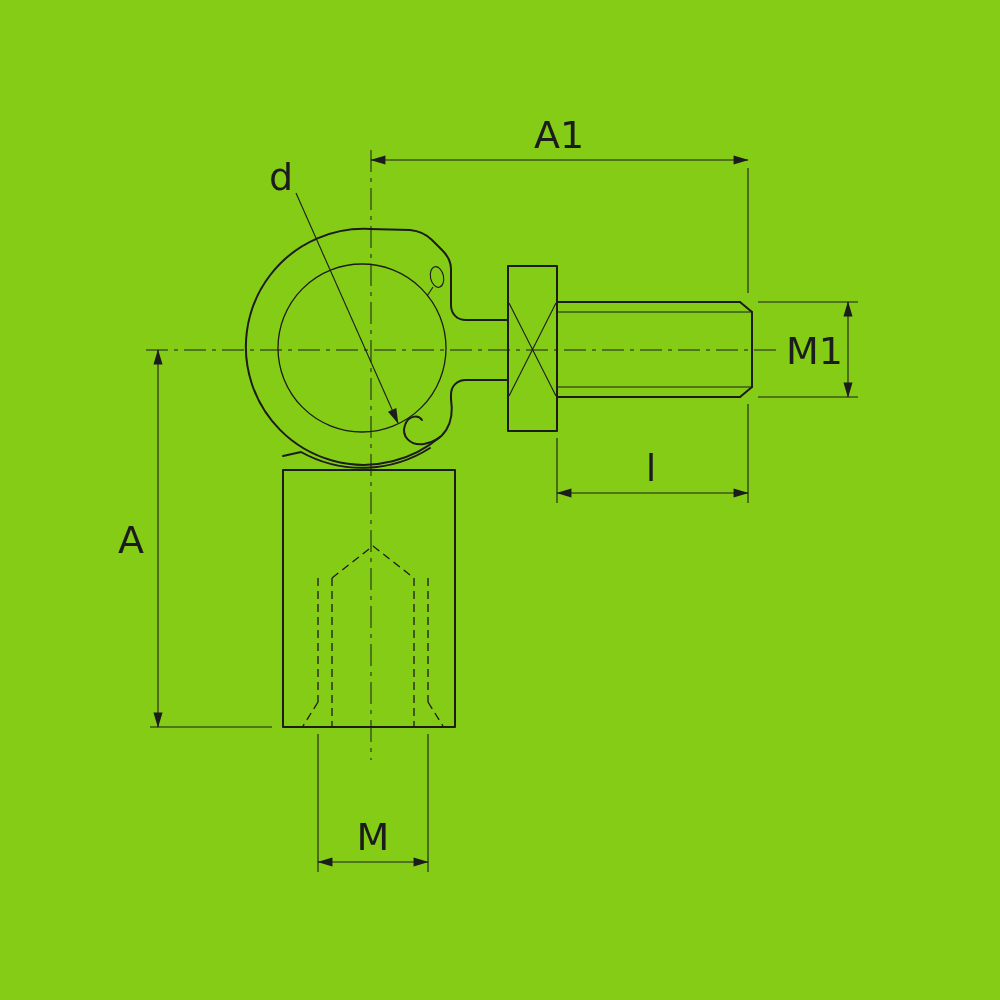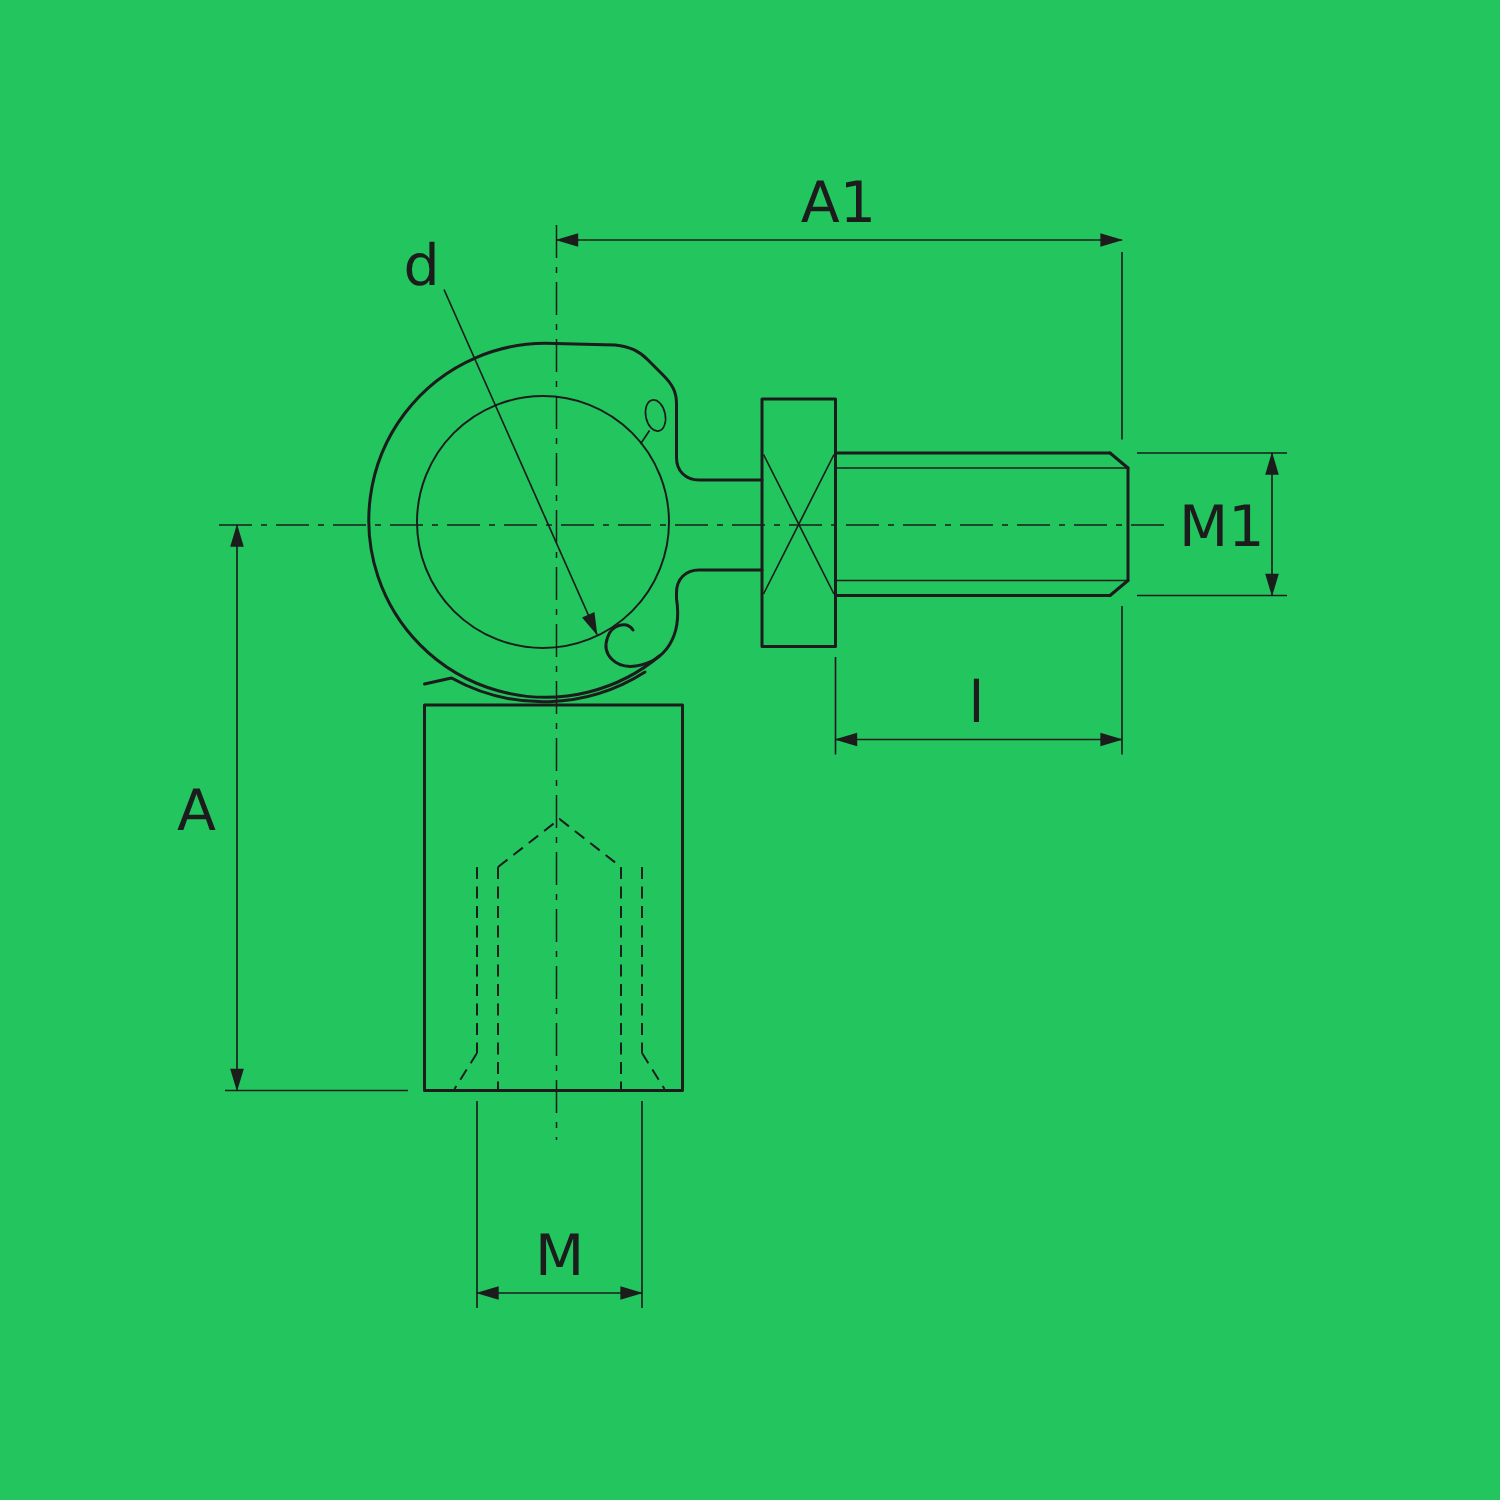--- a/index.html
+++ b/index.html
@@ -4,21 +4,21 @@
 <style>
   html, body {
     margin: 0;
     padding: 0;
     background: #ffffff;
   }
   .stage {
     width: 1000px;
     height: 1000px;
     position: relative;
-    background: #22c55e;
+    background: #84cc16;
     overflow: hidden;
   }
   svg {
     display: block;
     color: #1c1c1c;
   }
   .obj  { fill: none; stroke: currentColor; stroke-width: 2;   stroke-linecap: round; stroke-linejoin: round; }
   .mid  { fill: none; stroke: currentColor; stroke-width: 1.3; }
   .thin { fill: none; stroke: currentColor; stroke-width: 1.1; }
   .hid  { fill: none; stroke: currentColor; stroke-width: 1.3; stroke-dasharray: 8 5; }

